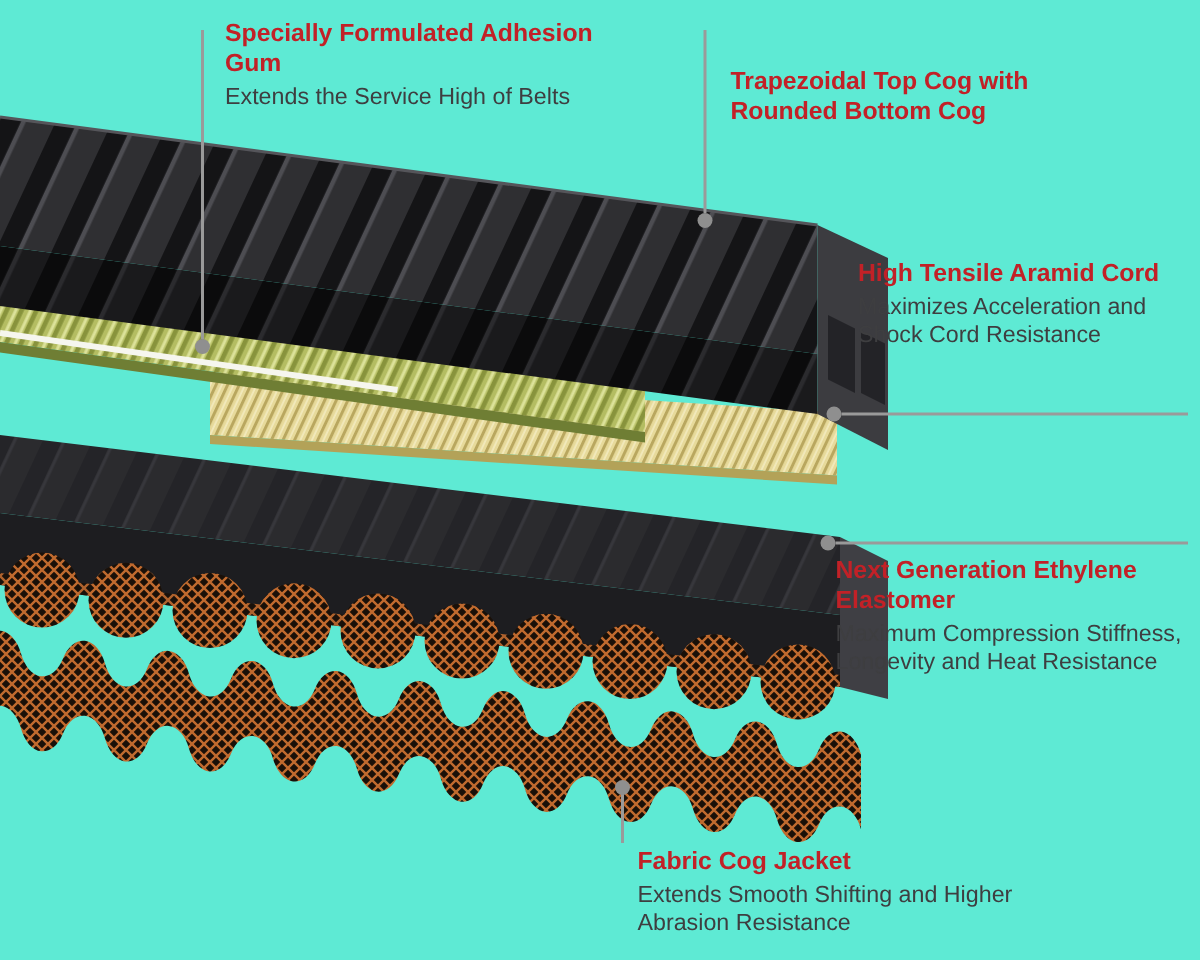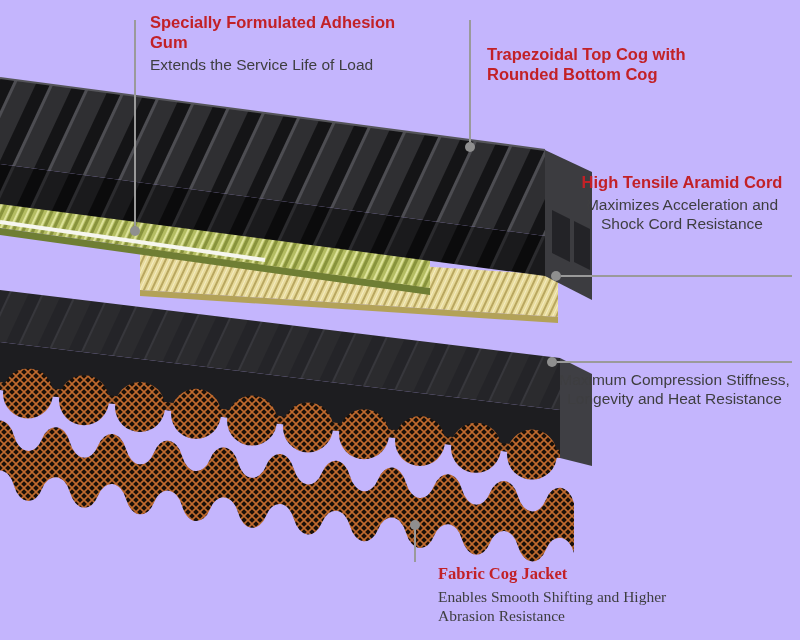--- a/index.html
+++ b/index.html
@@ -1,27 +1,27 @@
 <!DOCTYPE html>
 <html style="--heading: #c22127; --body: #3e3e40; --callout-line: #9a9a9a; --belt-rubber: #2f2f32; --adhesion-green: #b4bd62; --aramid-yellow: #e7da9b; --fabric-orange: #c06a2e; --elastomer-black: #1d1d20;"><head>
 <meta charset="utf-8">
 <style>
   html,body{margin:0;padding:0;background:#ffffff;}
-  .stage{position:relative;width:800px;height:640px;background:#c4b5fd;overflow:hidden;
+  .stage{position:relative;width:800px;height:640px;background:#5eead4;overflow:hidden;
          font-family:"Liberation Sans",sans-serif;}
   .stage svg{position:absolute;left:0;top:0;}
   .callout{position:absolute;}
-  .callout.right{text-align:center;}
+  .callout.right{text-align:left;}
   .co-title{font-weight:700;font-size:16.5px;line-height:1.22;color:var(--heading,#c22127);margin-bottom:3px;}
   .co-desc{font-size:15.5px;line-height:1.24;color:var(--body,#3e3e40);}
   #co-adhesion{left:150px;top:12px;width:265px;}
   #co-topcog{left:487px;top:12px;width:205px;margin-top:32px;}
   #co-aramid{right:8px;top:172px;width:220px;}
   #co-elastomer{right:8px;top:370px;width:235px;}
-  #co-jacket{left:438px;top:564px;width:270px;font-family:Liberation Serif, serif;}
+  #co-jacket{left:425px;top:564px;width:270px;}
 </style>
 </head>
 <body>
 
 <div class="stage">
 
   <svg width="800" height="640" viewBox="0 0 800 640">
     <defs>
       <pattern id="ribs" width="34" height="34" patternUnits="userSpaceOnUse" patternTransform="rotate(25)">
         <rect width="34" height="34" fill="#2f2f32"></rect>
@@ -121,34 +121,35 @@
       <circle cx="135" cy="231" r="5"></circle>
       <circle cx="470" cy="147" r="5"></circle>
       <circle cx="556" cy="276" r="5"></circle>
       <circle cx="552" cy="362" r="5"></circle>
       <circle cx="415" cy="525" r="5"></circle>
     </g>
   </svg>
 
   <div class="callout" id="co-adhesion">
     <div class="co-title">Specially Formulated Adhesion Gum</div>
-    <div class="co-desc">Extends the Service Life of Load</div>
+    <div class="co-desc">Extends the Service High of Belts</div>
   </div>
 
   <div class="callout" id="co-topcog">
     <div class="co-title">Trapezoidal Top Cog with Rounded Bottom Cog</div>
   </div>
 
   <div class="callout right" id="co-aramid">
     <div class="co-title">High Tensile Aramid Cord</div>
     <div class="co-desc">Maximizes Acceleration and Shock Cord Resistance</div>
   </div>
 
   <div class="callout right" id="co-elastomer">
+    <div class="co-title">Next Generation Ethylene Elastomer</div>
     <div class="co-desc">Maximum Compression Stiffness, Longevity and Heat Resistance</div>
   </div>
 
   <div class="callout" id="co-jacket">
     <div class="co-title">Fabric Cog Jacket</div>
-    <div class="co-desc">Enables Smooth Shifting and Higher Abrasion Resistance</div>
+    <div class="co-desc">Extends Smooth Shifting and Higher Abrasion Resistance</div>
   </div>
 
 </div>
 
 </body></html>

